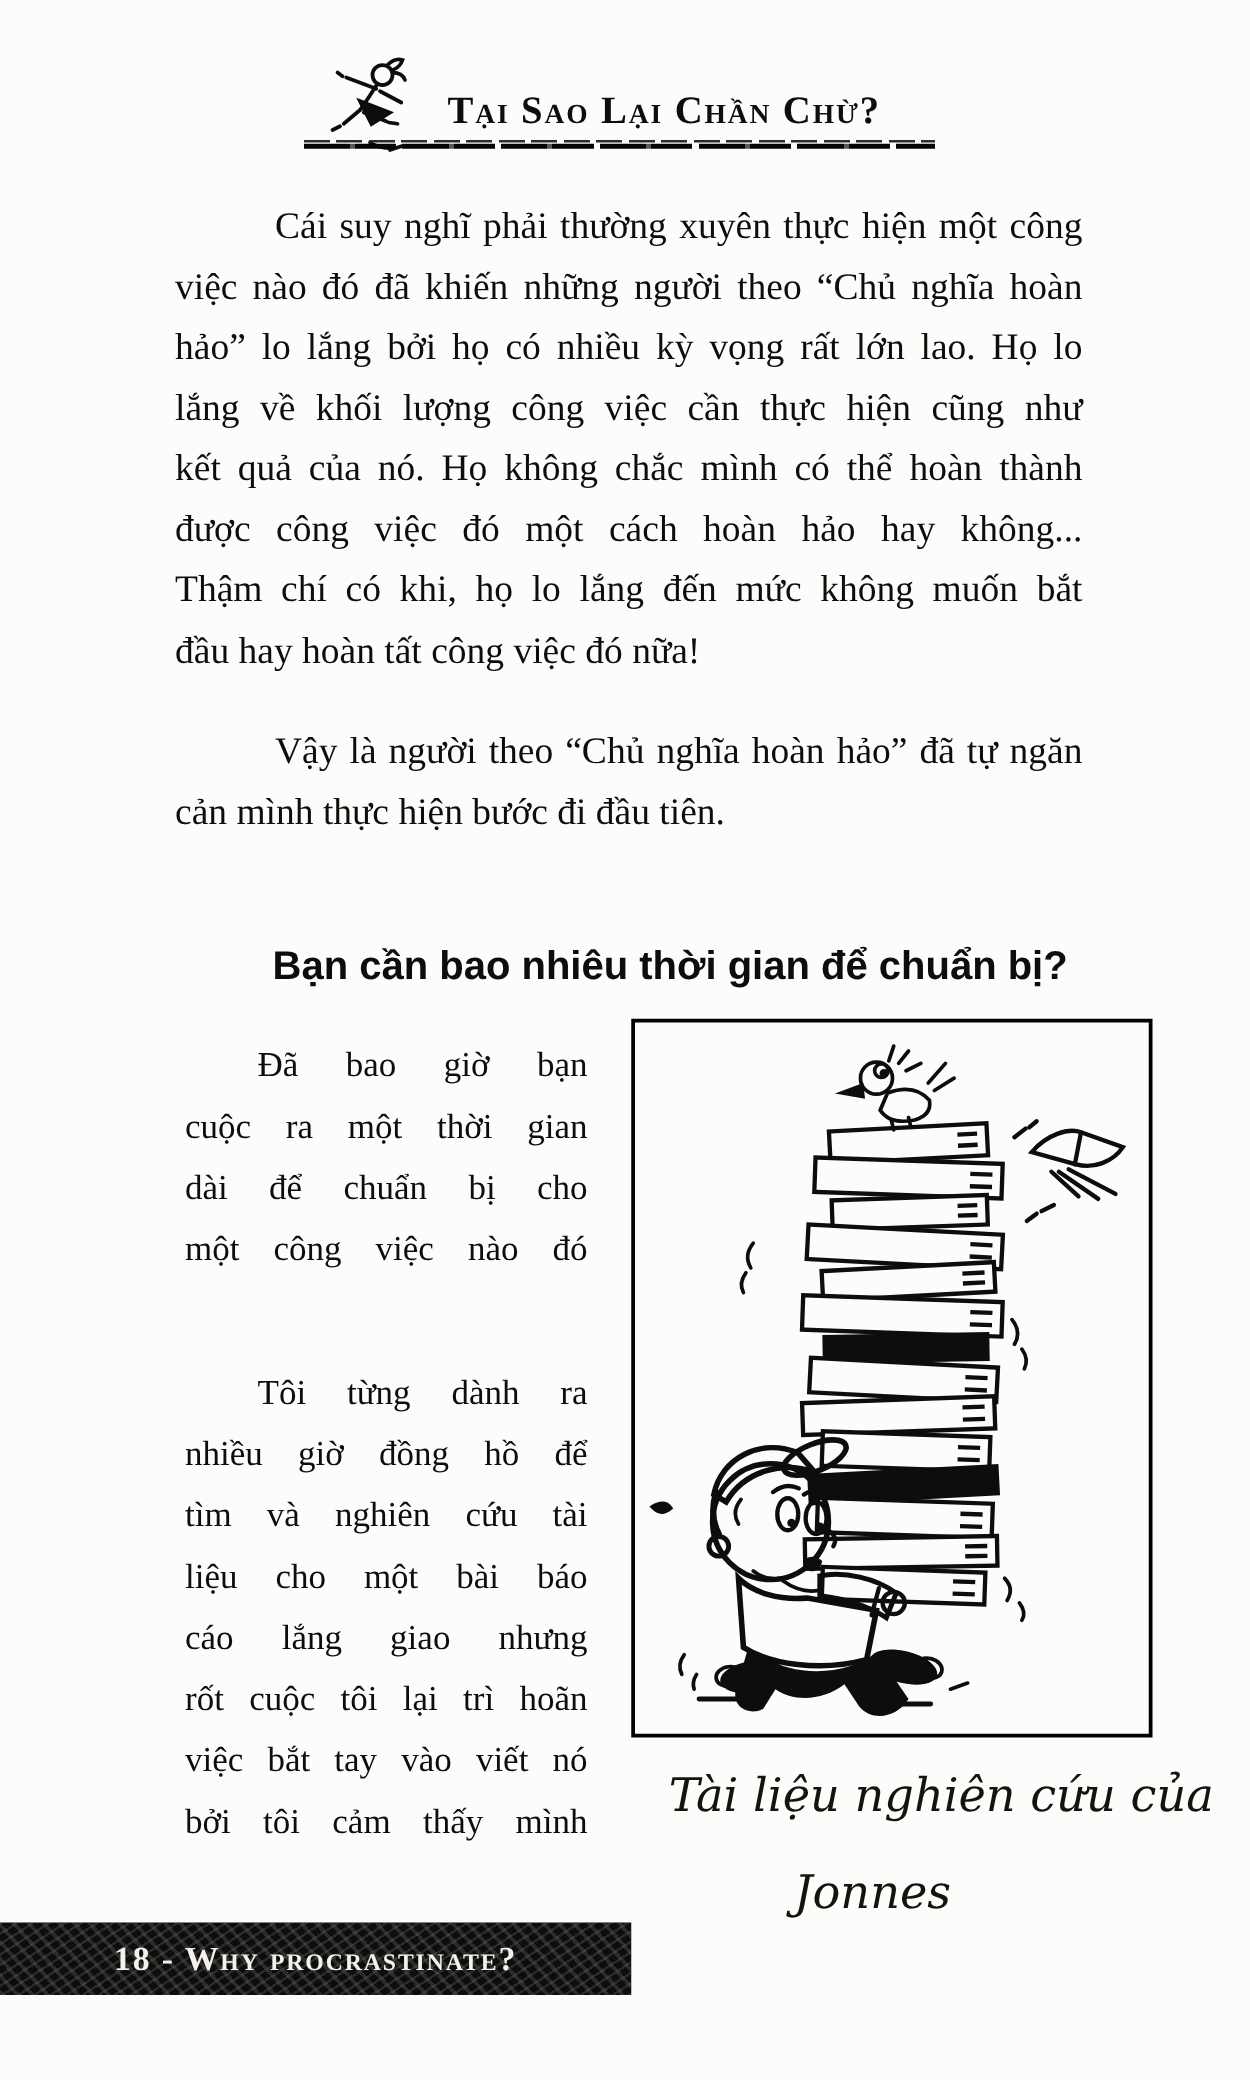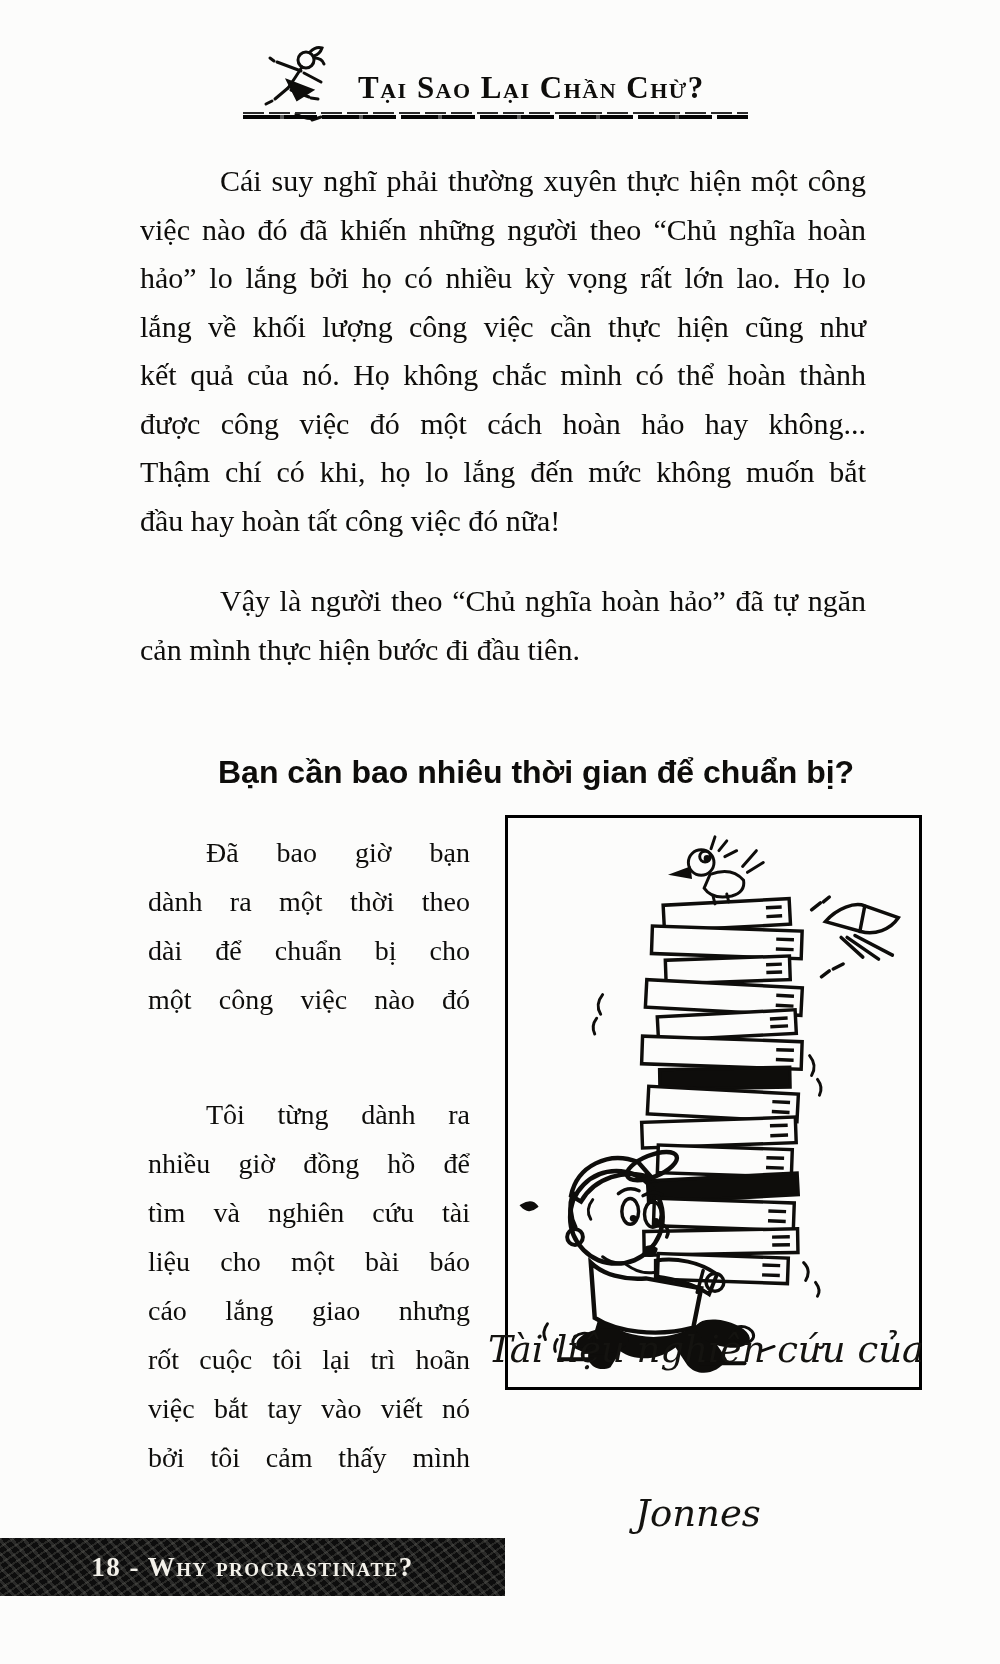--- a/index.html
+++ b/index.html
@@ -46,21 +46,21 @@
   .illus-box{
     position:absolute;left:505px;top:815px;width:417px;height:575px;
     border:3.5px solid #000;box-sizing:border-box;background:#fcfcfb;
   }
   .illus-box svg{position:absolute;inset:0;width:100%;height:100%;}
   .caption-1,.caption-2{
     position:absolute;left:488px;width:420px;text-align:center;
     font-family:"DejaVu Serif", serif;font-style:italic;
     font-size:37px;color:#141310;white-space:nowrap;
   }
-  .caption-1{top:1328px;}
+  .caption-1{top:1415px;margin-left:47px;}
   .caption-2{top:1492px;}
   
   .footer-bar{
     position:absolute;left:0;top:1538px;width:505px;height:58px;
     background-color:#0d0d0d;
     background-image:
       repeating-linear-gradient(48deg,rgba(110,110,105,.30) 0 3px,rgba(0,0,0,0) 3px 9px),
       repeating-linear-gradient(-33deg,rgba(140,140,130,.22) 0 2px,rgba(0,0,0,0) 2px 7px);
     display:flex;align-items:center;justify-content:center;font-family:Liberation Serif, serif;
   }
@@ -109,21 +109,21 @@
 
   <div class="p-main" style="top:577px;">
       <div class="line j ind">Vậy là người theo “Chủ nghĩa hoàn hảo” đã tự ngăn</div>
       <div class="line">cản mình thực hiện bước đi đầu tiên.</div>
     </div>
 
   <div class="sec-heading">Bạn cần bao nhiêu thời gian để chuẩn bị?</div>
 
   <div class="p-left" style="top:828px;">
       <div class="line j ind">Đã bao giờ bạn</div>
-      <div class="line j">dành ra một thời theo</div>
+      <div class="line j">cuộc ra một thời gian</div>
       <div class="line j">dài để chuẩn bị cho</div>
       <div class="line j">một công việc nào đó</div>
     </div>
 
   <div class="p-left" style="top:1090px;">
       <div class="line j ind">Tôi từng dành ra</div>
       <div class="line j">nhiều giờ đồng hồ để</div>
       <div class="line j">tìm và nghiên cứu tài</div>
       <div class="line j">liệu cho một bài báo</div>
       <div class="line j">cáo lắng giao nhưng</div>

